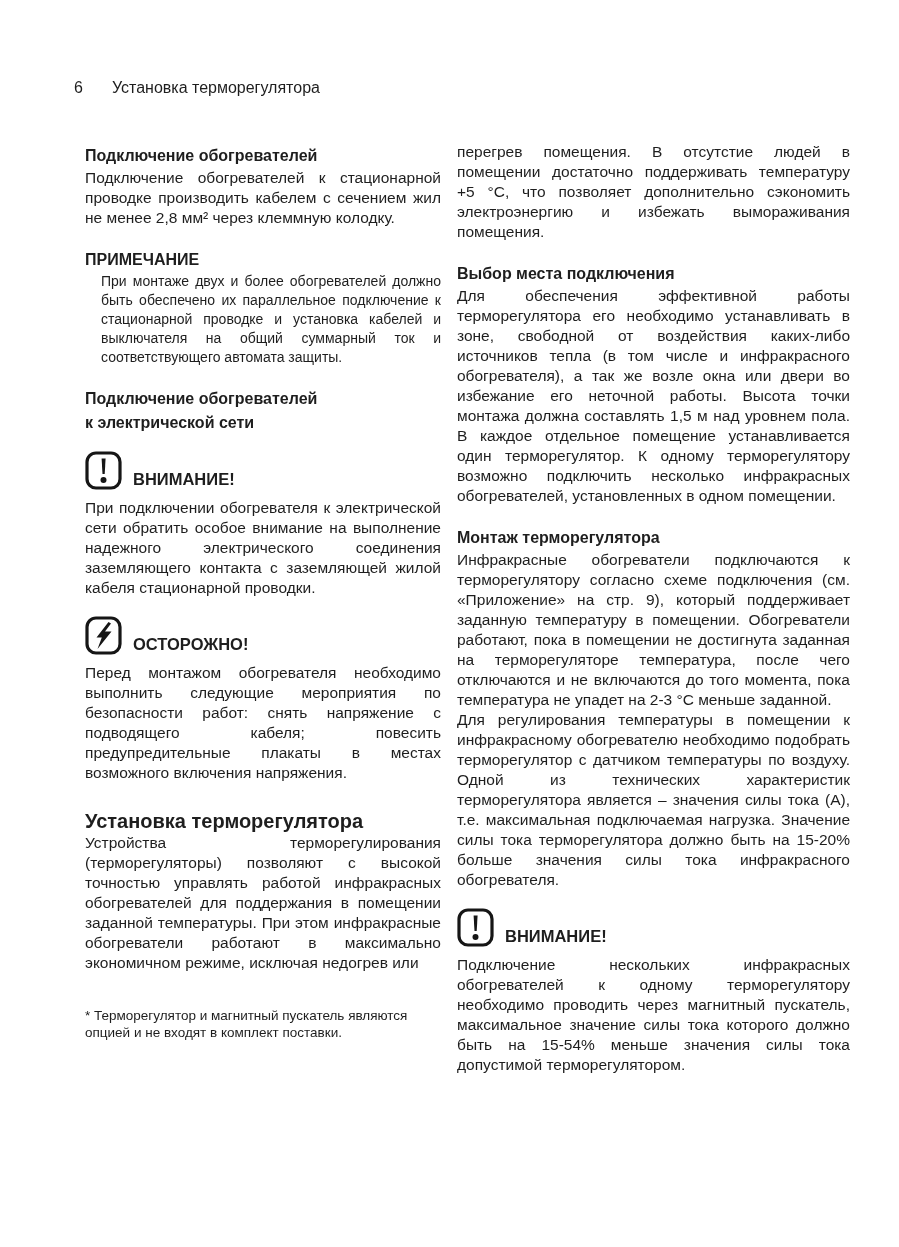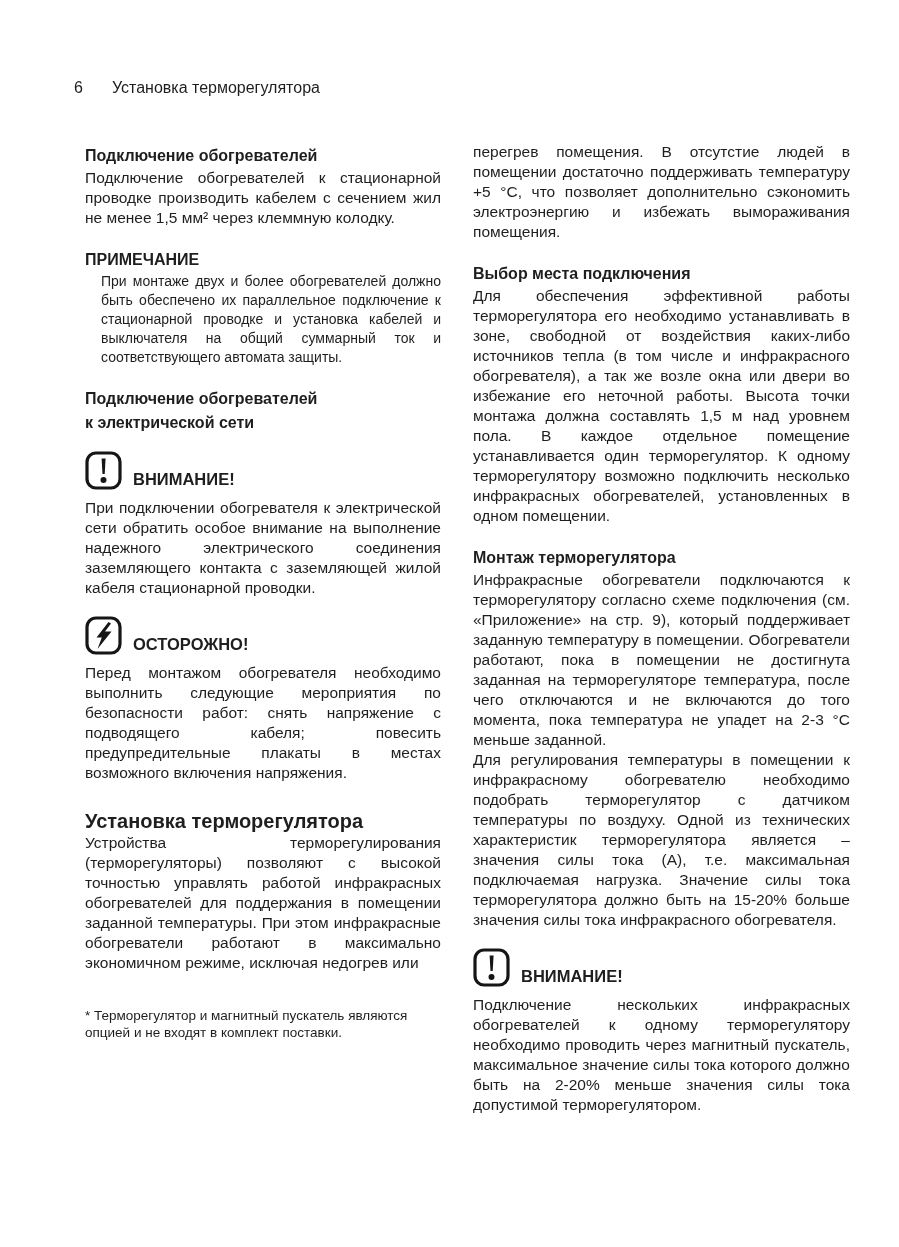--- a/index.html
+++ b/index.html
@@ -19,21 +19,21 @@
     display:flex;
     align-items:baseline;
     gap:29px;
     font-size:16px;
     line-height:20px;
     margin-left:-11px;
     margin-bottom:44px;
   }
   .cols{
     display:flex;
-    gap:32px;
+    gap:16px;
     align-items:flex-start;
   }
   .col-left{width:356px;flex:0 0 356px;}
   .col-right{flex:1;min-width:0;}
   p{
     margin:0;
     font-size:15.5px;
     line-height:20px;
     text-align:justify;
   }
@@ -85,21 +85,21 @@
   <div class="running-head">
     <span>6</span>
     <span>Установка терморегулятора</span>
   </div>
 
   <div class="cols">
 
     <div class="col-left">
 
       <h3 class="first">Подключение обогревателей</h3>
-      <p>Подключение обогревателей к стационарной проводке производить кабелем с сечением жил не менее 1,5 мм² через клеммную колодку.</p>
+      <p>Подключение обогревателей к стационарной проводке производить кабелем с сечением жил не менее 2,8 мм² через клеммную колодку.</p>
 
       <h3>ПРИМЕЧАНИЕ</h3>
       <p class="note-body">При монтаже двух и более обогревателей должно быть обеспечено их параллельное подключение к стационарной проводке и установка кабелей и выключателя на общий суммарный ток и соответствующего автомата защиты.</p>
 
       <h3 class="tight">Подключение обогревателей</h3>
       <h3 class="first tight" style="margin-top:4px;margin-bottom:2px;">к электрической сети</h3>
 
       <div class="warn-row">
         <span class="warn-icon">
           <svg width="37" height="39" viewBox="0 0 37 39" aria-hidden="true">
@@ -146,18 +146,18 @@
       <div class="warn-row">
         <span class="warn-icon">
           <svg width="37" height="39" viewBox="0 0 37 39" aria-hidden="true">
             <rect x="2" y="2" width="33" height="35" rx="9" fill="none" stroke="#161616" stroke-width="3.2"></rect>
             <path d="M16.6 7.5 h4 l-0.9 15.5 h-2.2 z" fill="#161616"></path>
             <circle cx="18.5" cy="29" r="3" fill="#161616"></circle>
           </svg>
         </span>
         <span class="warn-label">ВНИМАНИЕ!</span>
       </div>
-      <p>Подключение нескольких инфракрасных обогревателей к одному терморегулятору необходимо проводить через магнитный пускатель, максимальное значение силы тока которого должно быть на 2-20% меньше значения силы тока допустимой терморегулятором.</p>
+      <p>Подключение нескольких инфракрасных обогревателей к одному терморегулятору необходимо проводить через магнитный пускатель, максимальное значение силы тока которого должно быть на 15-54% меньше значения силы тока допустимой терморегулятором.</p>
 
     </div>
 
   </div>
 </div>
 
 </body></html>

